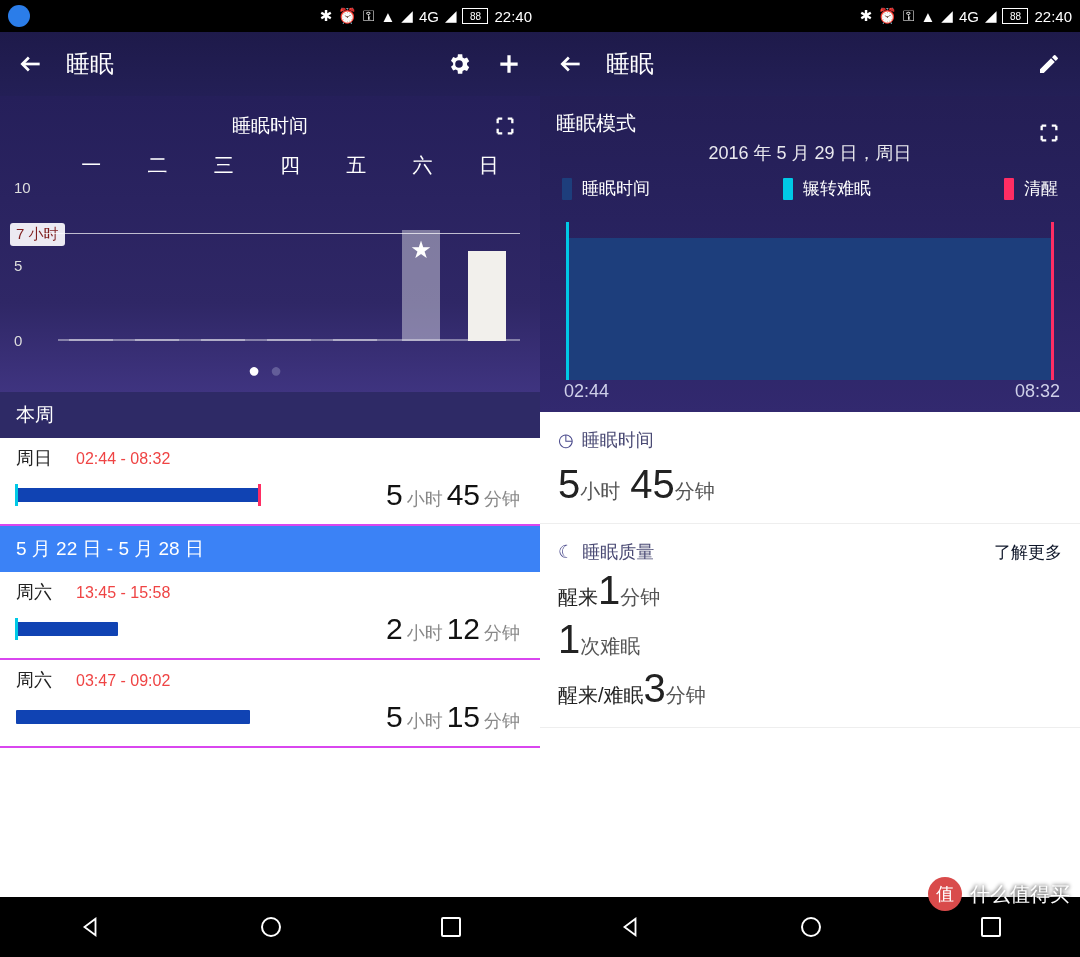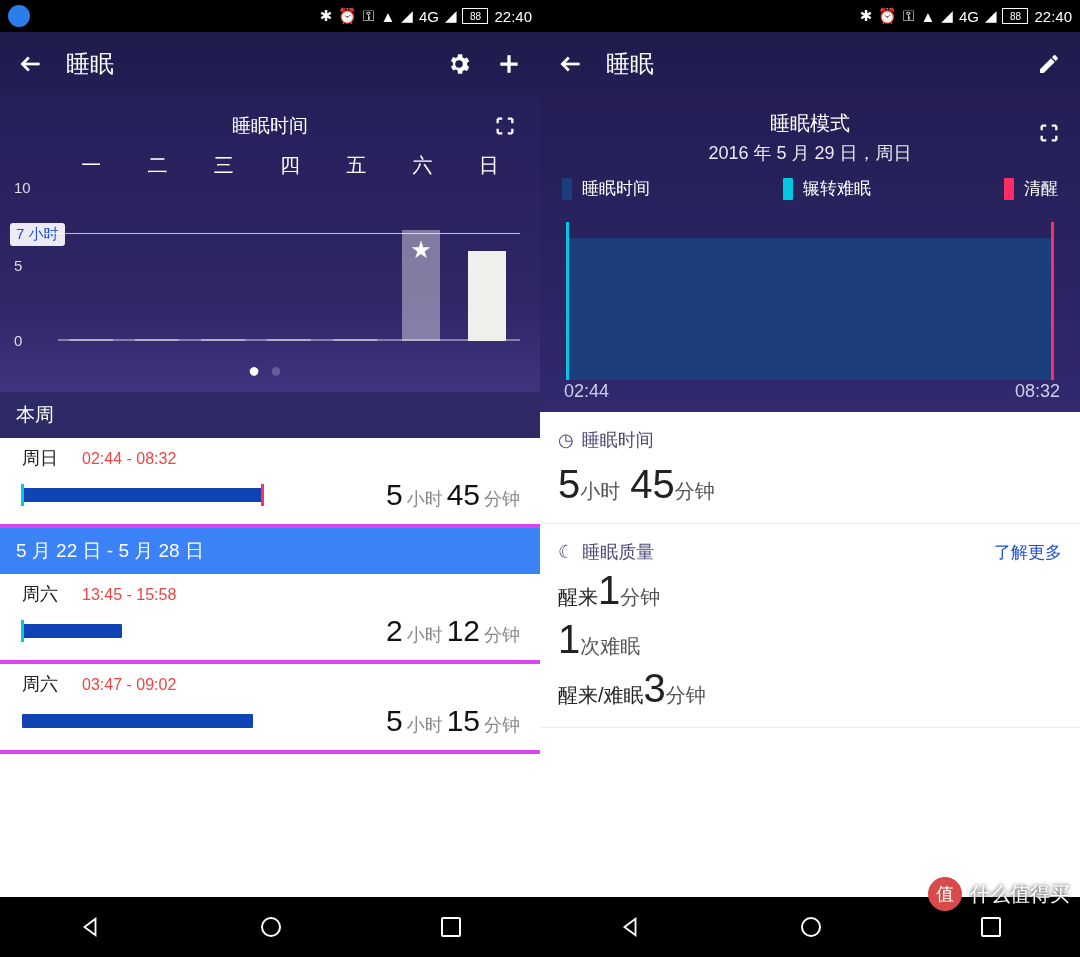--- a/index.html
+++ b/index.html
@@ -12,54 +12,54 @@
   .appbar .title { font-size:24px; font-weight:500; flex:1; }
   .icon-btn { width:30px; height:30px; display:flex; align-items:center; justify-content:center; cursor:pointer; }
   svg { display:block; }
   .chart-section { background:linear-gradient(#251f5a 0%, #2f2766 70%, #3f3480 100%); color:#fff; padding:10px 10px 0 10px; position:relative; }
   .chart-title-row { display:flex; align-items:center; justify-content:center; position:relative; height:40px; }
   .fullscreen { position:absolute; right:10px; top:5px; }
   .week-labels { display:flex; font-size:20px; padding:6px 8px 4px 48px; }
   .week-labels span { flex:1; text-align:center; }
   .axis-area { position:relative; height:170px; margin:0 10px 0 0; }
   .ylabel { position:absolute; left:4px; font-size:15px; color:#ddd; }
-  .goal-chip { position:absolute; left:0; background:#eceaf2; color:#1d4ed8; font-size:15px; padding:2px 6px; border-radius:3px; }
+  .goal-chip { position:absolute; left:0; background:#eceaf2; color:#7f1d1d; font-size:15px; padding:2px 6px; border-radius:3px; }
   .goal-line { position:absolute; left:32px; right:0; height:1px; background:rgba(255,255,255,0.7); }
   .bars { position:absolute; left:48px; right:0; bottom:12px; top:0; display:flex; align-items:flex-end; }
   .bar-slot { flex:1; display:flex; justify-content:center; align-items:flex-end; height:100%; }
   .bar { width:38px; }
   .baseline { position:absolute; left:48px; right:0; bottom:12px; height:2px; background:rgba(255,255,255,0.4); }
   .dots { text-align:center; padding:6px 0 10px 0; font-size:20px; letter-spacing:10px; color:#635d99; }
   .dots .active { color:#fff; }
   .section-header { background:#2e2a66; color:#fff; display:flex; justify-content:space-between; padding:10px 16px; font-size:19px; }
   .section-header.dark { background:#3b82f6; }
-  .entry { padding:8px 16px 12px 22px; border-bottom:4px solid #d946ef; }
+  .entry { padding:8px 16px 12px 16px; border-bottom:2px solid #d946ef; }
   .entry-head { display:flex; align-items:baseline; gap:24px; font-size:16px; }
   .entry-head .day { font-size:18px; color:#222; }
   .entry-head .range { color:#ef4444; font-size:16px; }
   .entry-body { display:flex; align-items:center; margin-top:8px; }
   .minibar { height:14px; background:#1043b3; position:relative; border-radius:1px; }
   .minibar .tick { position:absolute; top:-4px; bottom:-4px; width:3px; }
   .entry-value { margin-left:auto; font-size:18px; color:#444; }
   .entry-value .big { font-size:30px; color:#111; }
   .entry-value .unit { color:#888; margin:0 4px; }
   
   .chart2 { background:linear-gradient(#241e55,#2a2463 60%,#32296f); color:#fff; padding:14px 16px 10px 16px; position:relative; }
-  .chart2 .title2 { text-align:center; font-size:20px; font-weight:500; }
+  .chart2 .title2 { text-align:left; font-size:20px; font-weight:500; }
   .chart2 .date { text-align:center; font-size:18px; opacity:.9; margin-top:4px; }
   .legend2 { display:flex; justify-content:space-between; padding:12px 6px 6px 6px; font-size:17px; }
   .legend2 .item { display:flex; align-items:center; gap:10px; }
   .sw { width:10px; height:22px; border-radius:1px; display:inline-block; }
   .sleep-graph { position:relative; height:190px; margin-top:6px; }
   .block-asleep { position:absolute; left:12px; right:12px; top:26px; bottom:22px; background:#1d3e7c; }
   .edge { position:absolute; top:10px; bottom:22px; width:3px; }
   .time-lbl { position:absolute; bottom:0; font-size:18px; color:#cfd0e9; }
   .card { padding:16px 18px; border-bottom:1px solid #eee; }
   .card-hd { display:flex; align-items:center; gap:8px; color:#4a4a74; font-size:18px; }
-  .card-hd .link { margin-left:auto; color:#1d4ed8; font-size:17px;text-align:center; }
+  .card-hd .link { margin-left:auto; color:#0f172a; font-size:17px;text-align:center; }
   .bigline { margin-top:10px; font-size:20px; color:#222; }
   .bigline .big { font-size:40px; font-weight:300; }
   .bigline .unit { font-size:20px; color:#555; margin-right:10px; }
   .quality p { margin-top:4px; }
   .navbar { height:60px; background:#000; display:flex; align-items:center; justify-content:space-around; margin-top:auto; }
   .nav-icn { width:24px; height:24px; border:2px solid #fff; }
   .watermark { position:fixed; right:10px; bottom:46px; color:#fff; display:flex; align-items:center; gap:8px; font-size:20px; }
   .watermark .badge { width:34px; height:34px; border-radius:50%; background:#d94b4b; color:#fff; display:flex; align-items:center; justify-content:center; font-size:18px; }
   .batt { display:inline-flex; align-items:center; gap:2px; }
   .batt-box { width:26px; height:16px; border:1px solid #fff; font-size:10px; display:flex; align-items:center; justify-content:center; }

